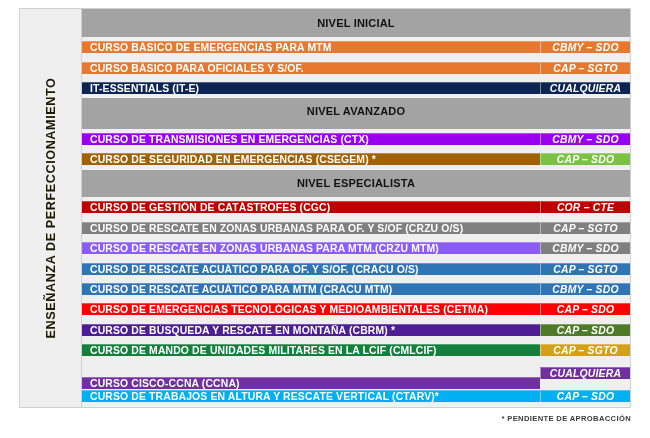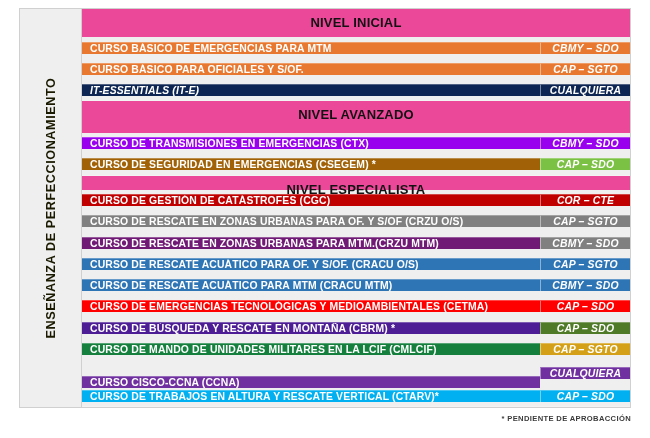--- a/index.html
+++ b/index.html
@@ -63,28 +63,28 @@
     display: flex;
     flex-direction: column;
     position: relative;
     padding-top: 0px;
   }
 
   .section-header {
     height: 28px;
     line-height: 28px;
     text-align: center;
-    font-size: 13px;
+    font-size: 11px;
     font-weight: bold;
     color: #121212;
-    background: #ec4899;
+    background: #a3a3a3;
     letter-spacing: 0.2px;
   }
   .section-header.avanzado { height: 39px; line-height: 27px; }
-  .section-header.especialista { height: 14px; line-height: 27px; }
+  .section-header.especialista { height: 27px; line-height: 27px; }
 
   .row {
     display: flex;
     height: 26px;
     align-items: center;
     box-sizing: border-box;
   }
 
   .row .course {
     flex: 1 1 auto;
@@ -145,21 +145,21 @@
         <div class="section-header inicial">NIVEL INICIAL</div>
         <div class="row">
           <div class="course" style="background: rgb(232, 120, 47);">CURSO BÁSICO DE EMERGENCIAS PARA MTM</div>
           <div class="rank" style="background: rgb(232, 120, 47);">CBMY – SDO</div>
         </div>
         <div class="row">
           <div class="course" style="background: rgb(232, 120, 47);">CURSO BÁSICO PARA OFICIALES Y S/OF.</div>
           <div class="rank" style="background: rgb(232, 120, 47);">CAP – SGTO</div>
         </div>
         <div class="row blockend">
-          <div class="course" style="background: rgb(13, 37, 82); font-style: italic;">IT-ESSENTIALS (IT-E)</div>
+          <div class="course" style="background: rgb(13, 37, 82);">IT-ESSENTIALS (IT-E)</div>
           <div class="rank" style="background: rgb(13, 37, 82);">CUALQUIERA</div>
         </div>
         <div class="section-header avanzado">NIVEL AVANZADO</div>
         <div class="row">
           <div class="course" style="background: rgb(153, 0, 238);">CURSO DE TRANSMISIONES EN EMERGENCIAS (CTX)</div>
           <div class="rank" style="background: rgb(153, 0, 238);">CBMY – SDO</div>
         </div>
         <div class="row blockend">
           <div class="course" style="background: #a16207;">CURSO DE SEGURIDAD EN EMERGENCIAS (CSEGEM) *</div>
           <div class="rank" style="background: rgb(123, 193, 67);">CAP – SDO</div>
@@ -167,21 +167,21 @@
         <div class="section-header especialista">NIVEL ESPECIALISTA</div>
         <div class="row">
           <div class="course" style="background: rgb(192, 0, 0);">CURSO DE GESTIÓN DE CATÁSTROFES (CGC)</div>
           <div class="rank" style="background: rgb(192, 0, 0);">COR – CTE</div>
         </div>
         <div class="row">
           <div class="course" style="background: rgb(128, 128, 128);">CURSO DE RESCATE EN ZONAS URBANAS PARA OF. Y S/OF (CRZU O/S)</div>
           <div class="rank" style="background: rgb(128, 128, 128);">CAP – SGTO</div>
         </div>
         <div class="row">
-          <div class="course" style="background: #701a75;">CURSO DE RESCATE EN ZONAS URBANAS PARA MTM.(CRZU MTM)</div>
+          <div class="course" style="background: #8b5cf6;">CURSO DE RESCATE EN ZONAS URBANAS PARA MTM.(CRZU MTM)</div>
           <div class="rank" style="background: rgb(128, 128, 128);">CBMY – SDO</div>
         </div>
         <div class="row">
           <div class="course" style="background: rgb(46, 117, 182);">CURSO DE RESCATE ACUÁTICO PARA OF. Y S/OF. (CRACU O/S)</div>
           <div class="rank" style="background: rgb(46, 117, 182);">CAP – SGTO</div>
         </div>
         <div class="row">
           <div class="course" style="background: rgb(46, 117, 182);">CURSO DE RESCATE ACUÁTICO PARA MTM (CRACU  MTM)</div>
           <div class="rank" style="background: rgb(46, 117, 182);">CBMY – SDO</div>
         </div>

